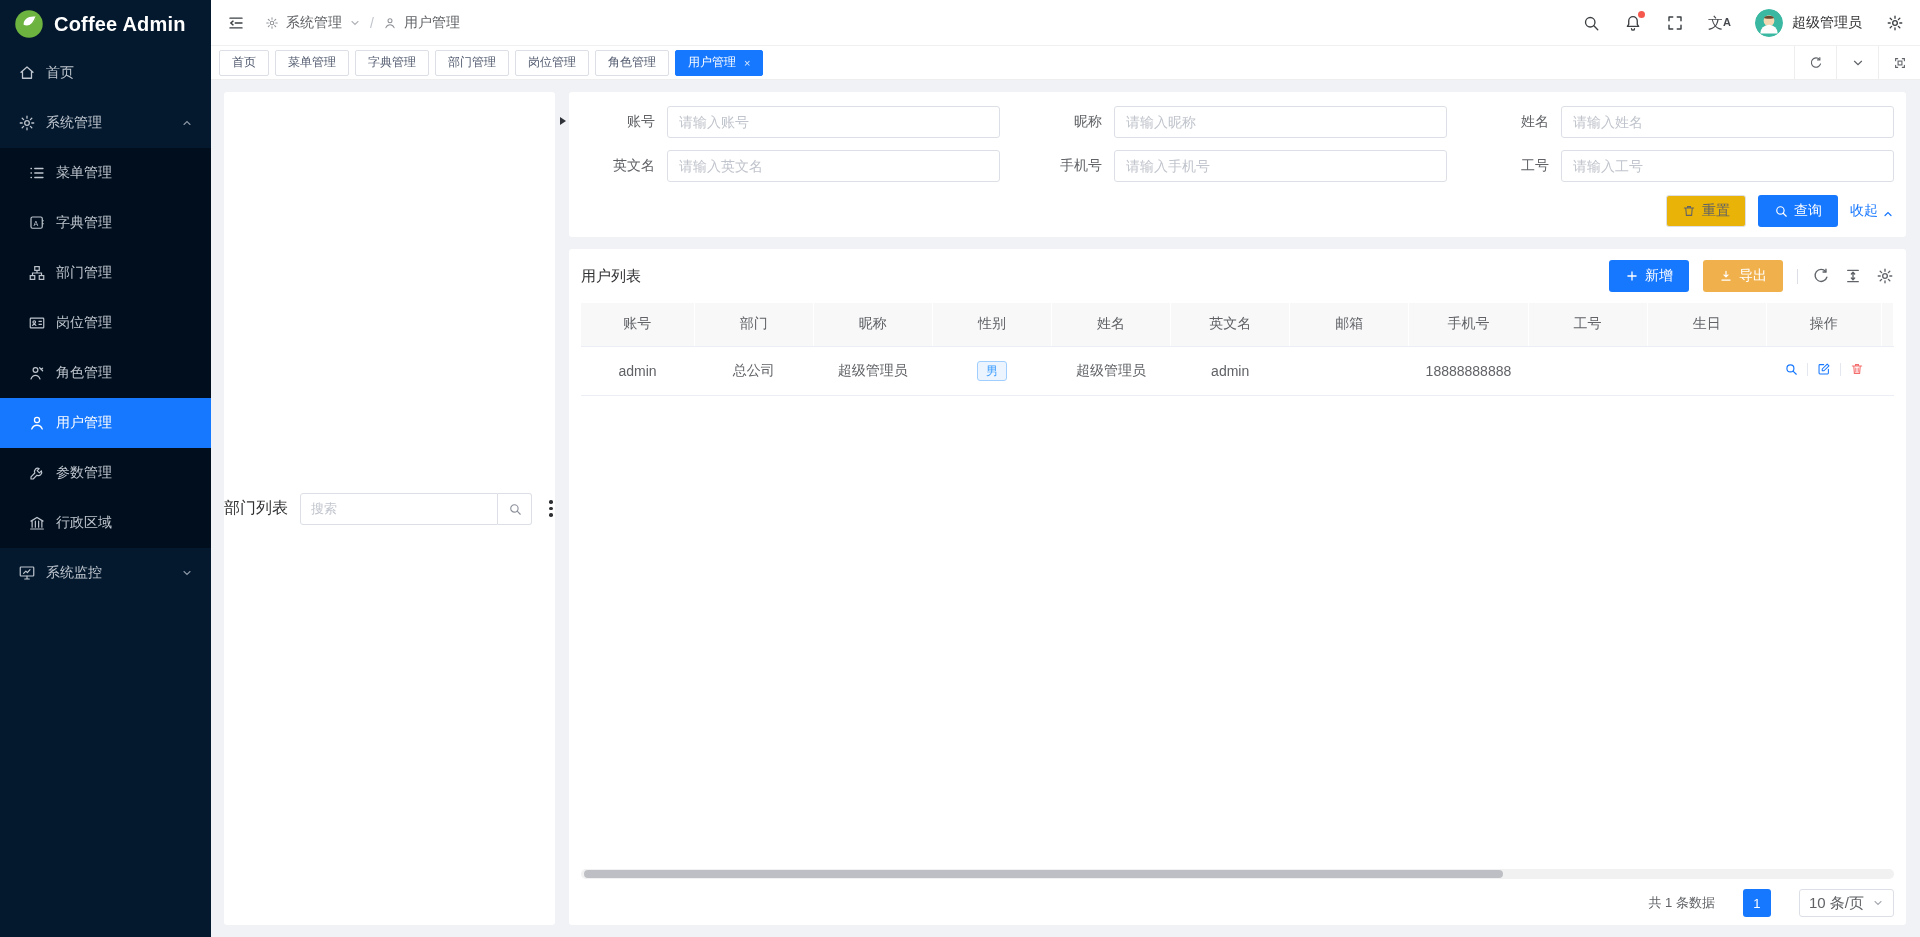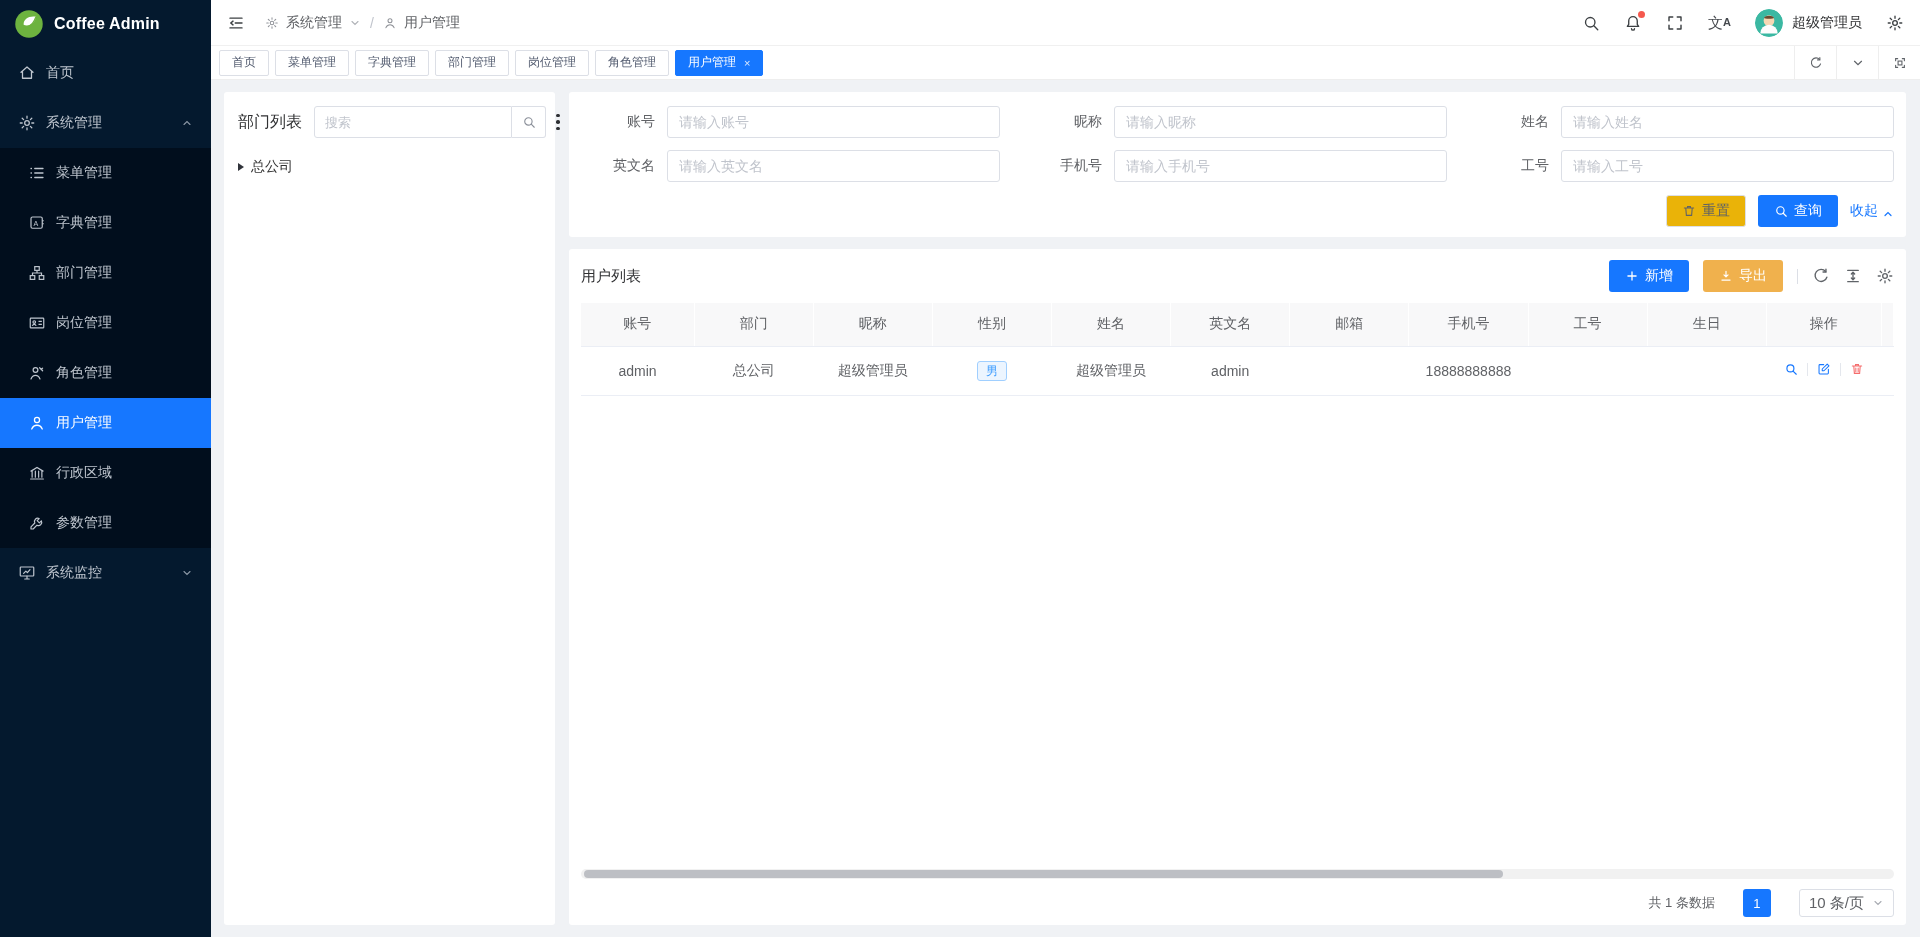--- a/index.html
+++ b/index.html
@@ -8,21 +8,21 @@
   .i { display:inline-flex; width:18px; height:18px; flex:none; }
   .i svg { width:100%; height:100%; display:block; }
   .i-sm { width:14px; height:14px; }
   .i-xs { width:12px; height:12px; }
 
   
   .sidebar { position:fixed; left:0; top:0; width:211px; height:937px; background:#04192e; z-index:10; }
   .logo { height:48px; display:flex; align-items:center; gap:10px; padding:0 14px; }
   .logo-icon { width:30px; height:30px; }
   .logo-icon svg { width:100%; height:100%; }
-  .logo-text { color:#fff; font-weight:bold; font-size:16px; letter-spacing:.2px; white-space:nowrap; }
+  .logo-text { color:#fff; font-weight:bold; font-size:20px; letter-spacing:.2px; white-space:nowrap; }
   .menu-item { height:50px; display:flex; align-items:center; gap:10px; padding:0 18px;
     color:#bfc6cf; font-size:14px; cursor:pointer; white-space:nowrap; }
   .menu-item .arrow { margin-left:auto; color:#8b97a5; }
   .submenu { background:#010e1d; }
   .submenu .menu-item { padding-left:28px; }
   .menu-item.active { background:#1677ff; color:#fff; }
   .menu-item.active .i { color:#fff; }
 
   
   .topbar { position:fixed; left:211px; top:0; right:0; height:46px; background:#fff;
@@ -49,21 +49,21 @@
   .tab-actions { margin-left:auto; display:flex; height:34px; }
   .tab-action { width:42px; display:flex; align-items:center; justify-content:center;
     border-left:1px solid #eeeeee; color:#5f6368; cursor:pointer; }
 
   
   .content { position:fixed; left:211px; top:80px; right:0; bottom:0; background:#f0f2f5;
     padding:12px 14px 12px 13px; display:flex; gap:14px; }
   .card { background:#fff; border-radius:3px; }
 
   
-  .dept-panel { width:331px; flex:none; padding:14px; display:flex; flex-direction:column; }
+  .dept-panel { width:331px; flex:none; display:flex; flex-direction:row; }
   .dept-head { display:flex; align-items:center; }
   .dept-title { font-size:16px; color:#303133; margin-right:12px; white-space:nowrap; }
   .dept-search { display:flex; flex:1; }
   .dept-search input { flex:1; min-width:0; height:32px; border:1px solid #dcdfe6; border-radius:3px 0 0 3px;
     padding:0 10px; font-size:13px; color:#606266; outline:none; }
   .dept-search-btn { width:34px; height:32px; border:1px solid #dcdfe6; border-left:none; border-radius:0 3px 3px 0;
     background:#fff; display:flex; align-items:center; justify-content:center; color:#8a8f99; cursor:pointer; }
   .kebab { width:18px; display:flex; flex-direction:column; align-items:center; gap:3px; margin-left:10px; cursor:pointer; }
   .kebab i { width:3.5px; height:3.5px; border-radius:50%; background:#2d2f33; }
   .tree { margin-top:16px; }
@@ -215,33 +215,33 @@
         <span class="i">
           <svg viewBox="0 0 24 24" fill="none" stroke="currentColor" stroke-width="1.7" stroke-linecap="round">
               <circle cx="12" cy="8" r="3.4"></circle>
               <path d="M5 20c1.4-3.4 4-5 7-5s5.6 1.6 7 5"></path>
             </svg>
           </span>
         <span>用户管理</span>
       </div>
       <div class="menu-item">
         <span class="i">
+          <svg viewBox="0 0 24 24" fill="none" stroke="currentColor" stroke-width="1.6" stroke-linejoin="round">
+              <path d="M14.9 6.2a4.3 4.3 0 00-5.8 5.8L4 17.1V20h2.9l5.1-5.1a4.3 4.3 0 005.8-5.8l-2.7 2.7-2.9-2.9 2.7-2.7z"></path>
+            </svg>
+          </span>
+        <span>参数管理</span>
+      </div>
+      <div class="menu-item">
+        <span class="i">
           <svg viewBox="0 0 24 24" fill="none" stroke="currentColor" stroke-width="1.6" stroke-linecap="round">
               <path d="M4 9.5l8-5 8 5M5.5 9.5v8M9.8 9.5v8M14.2 9.5v8M18.5 9.5v8M3.5 20h17"></path>
             </svg>
           </span>
         <span>行政区域</span>
-      </div>
-      <div class="menu-item">
-        <span class="i">
-          <svg viewBox="0 0 24 24" fill="none" stroke="currentColor" stroke-width="1.6" stroke-linejoin="round">
-              <path d="M14.9 6.2a4.3 4.3 0 00-5.8 5.8L4 17.1V20h2.9l5.1-5.1a4.3 4.3 0 005.8-5.8l-2.7 2.7-2.9-2.9 2.7-2.7z"></path>
-            </svg>
-          </span>
-        <span>参数管理</span>
       </div>
     </div>
     <div class="menu-item">
       <span class="i">
         <svg viewBox="0 0 24 24" fill="none" stroke="currentColor" stroke-width="1.6" stroke-linecap="round" stroke-linejoin="round">
             <rect x="3" y="4" width="18" height="12" rx="1"></rect>
             <path d="M9 20h6M12 16v4M7.5 12.5l3-3 2 2 3.5-4"></path>
           </svg>
         </span>
       <span>系统监控</span>

